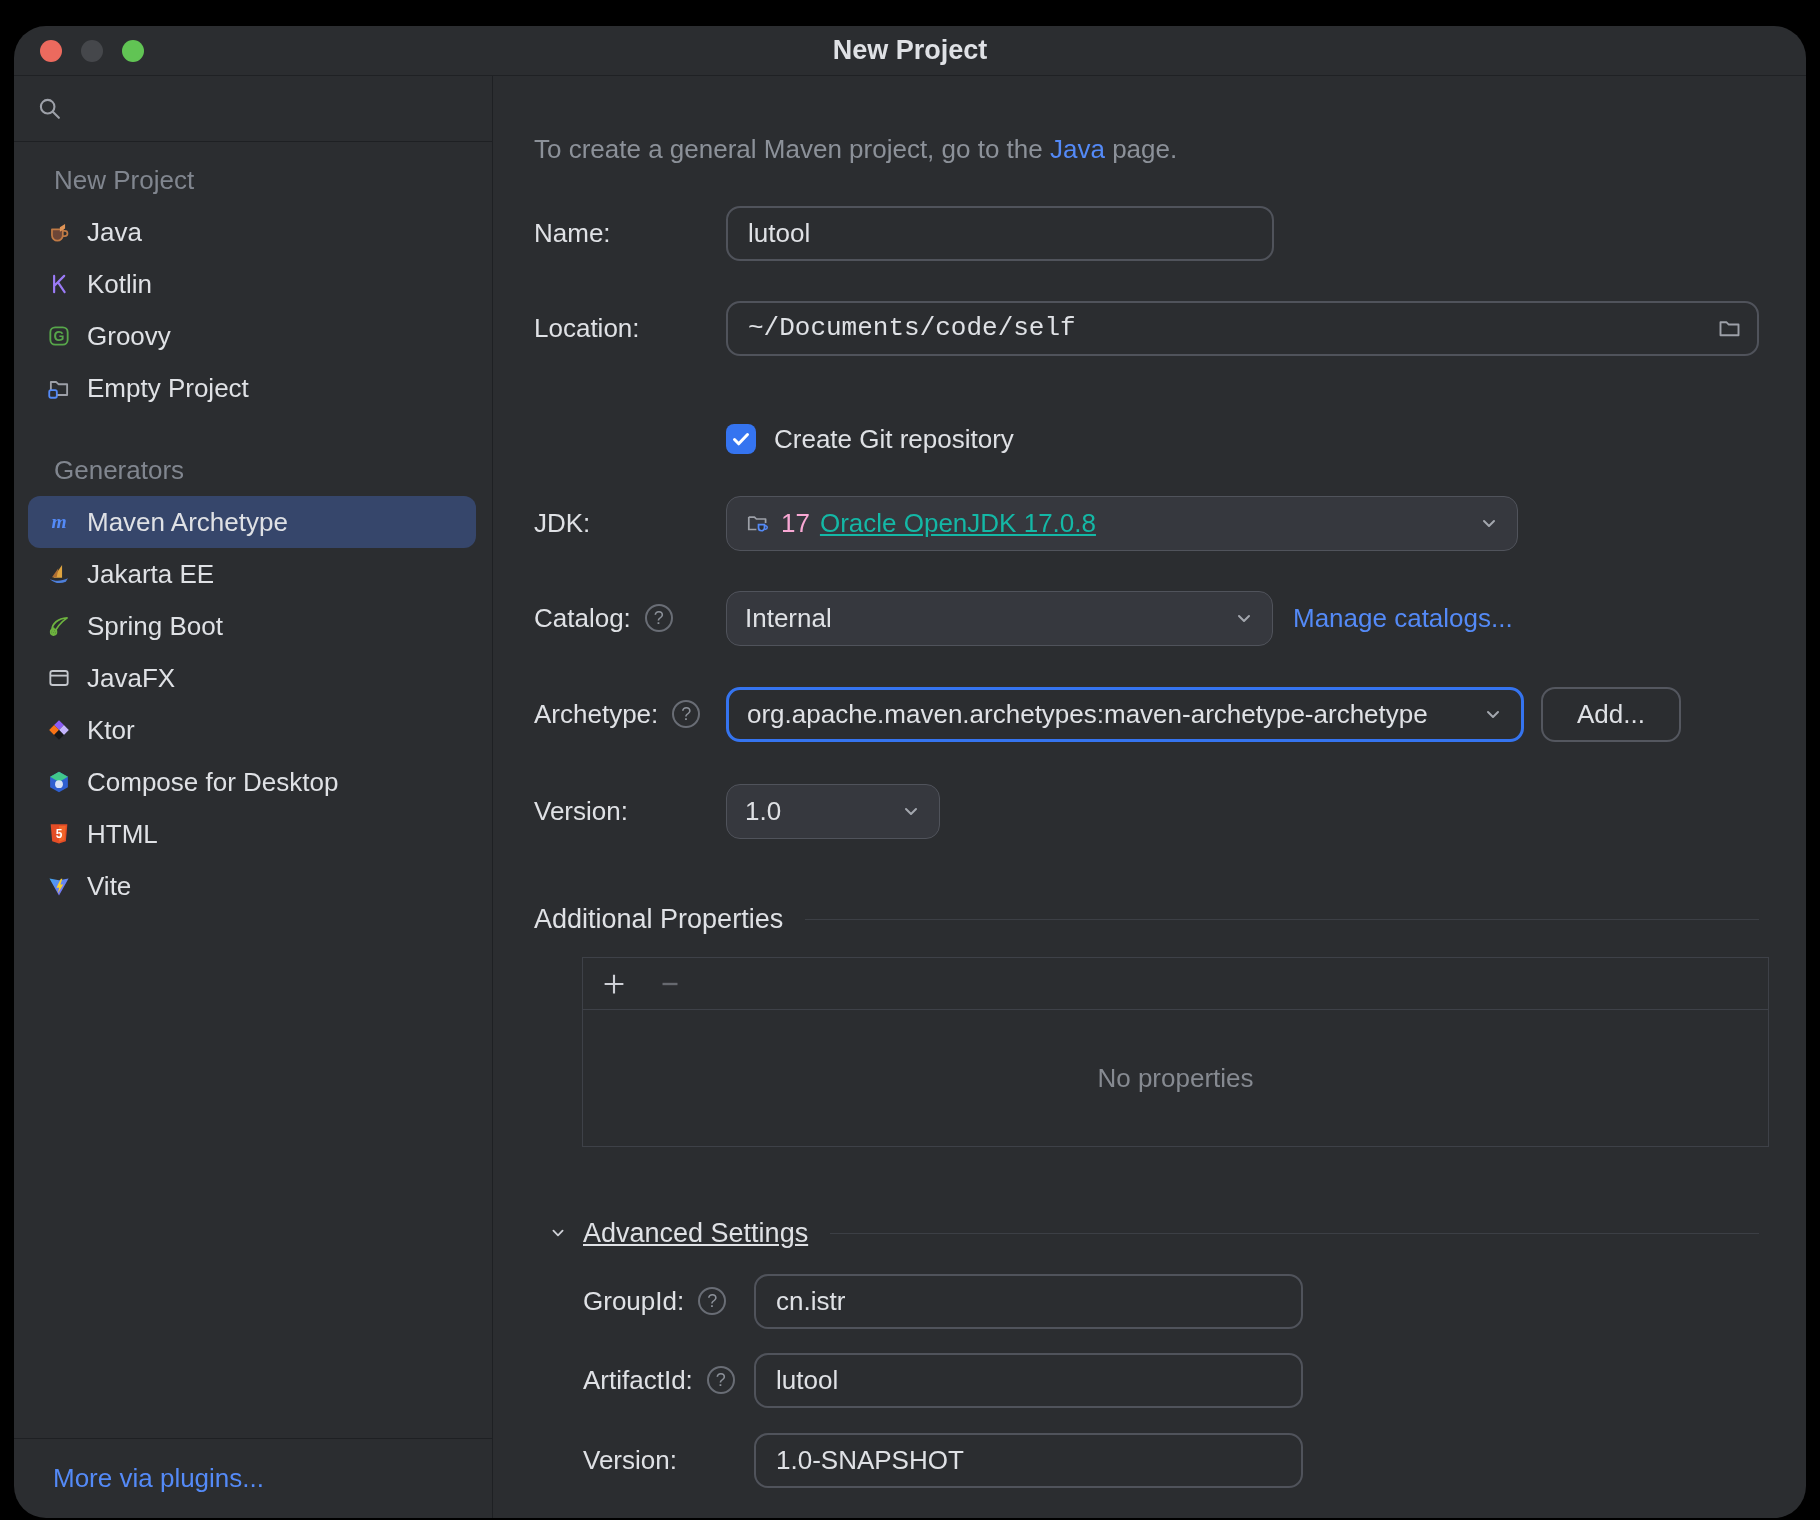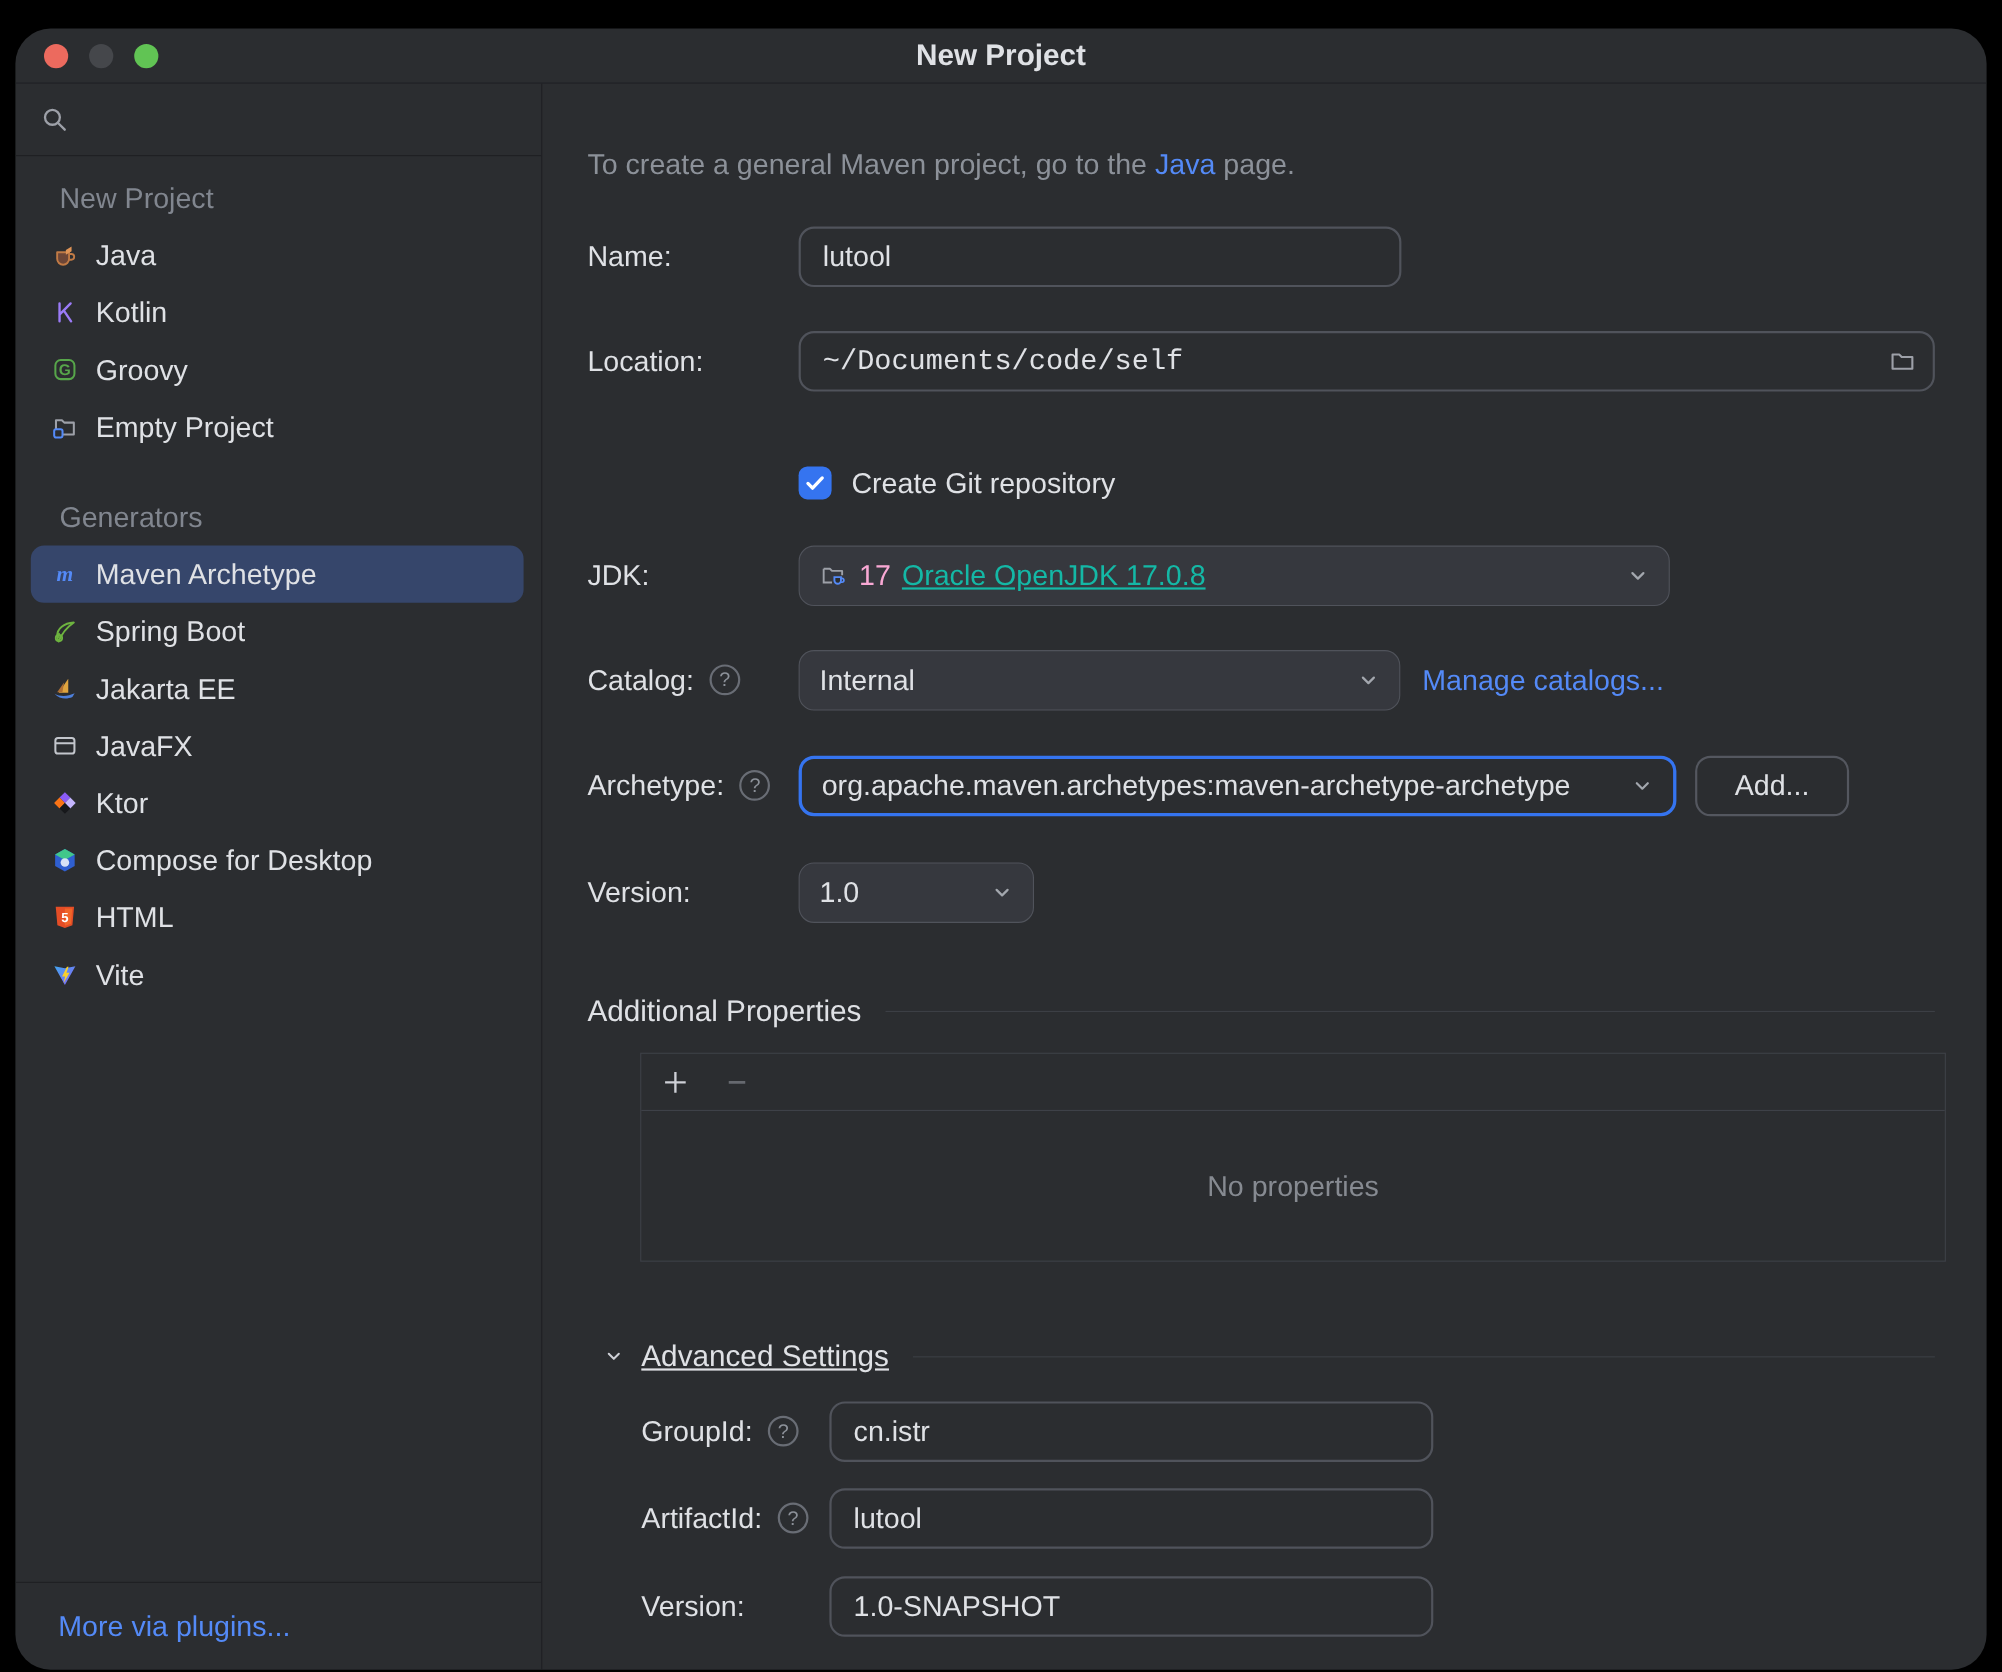--- a/index.html
+++ b/index.html
@@ -137,37 +137,37 @@
             <svg viewBox="0 0 24 24">
                 <text x="12" y="17.5" text-anchor="middle" font-size="18" font-style="italic" font-weight="bold" fill="#548af7" font-family="Liberation Serif,serif">m</text>
               </svg>
           </span>
           <span>Maven Archetype</span>
         </div>
 
         <div class="nav-item">
           <span class="icon">
             <svg viewBox="0 0 24 24">
+                <path d="M6.8 15.5L14.8 3.8V15.5z" fill="#dfa43f"></path>
+                <path d="M5.5 15L11.4 6.6 9.9 15z" fill="#b06f33"></path>
+                <path d="M3.3 16.3c4.6 2.7 11.2 2.4 16.9-.3l-1.9 3.1c-5.1 2.2-10.7 1.7-15-2.8z" fill="#4d7fdb"></path>
+              </svg>
+          </span>
+          <span>Jakarta EE</span>
+        </div>
+
+        <div class="nav-item">
+          <span class="icon">
+            <svg viewBox="0 0 24 24">
                 <path d="M19.5 4.5C11 5 5.5 9.8 5.5 15.8c0 1.7.45 3.3 1.3 4.6C9.3 13.8 13.6 8.6 19.5 4.5z" fill="none" stroke="#6db33f" stroke-width="1.6" stroke-linejoin="round"></path>
                 <circle cx="7" cy="17.6" r="2.7" fill="none" stroke="#6db33f" stroke-width="1.5"></circle>
                 <path d="M7 13.8v3.4" stroke="#6db33f" stroke-width="1.5" stroke-linecap="round"></path>
               </svg>
           </span>
           <span>Spring Boot</span>
-        </div>
-
-        <div class="nav-item">
-          <span class="icon">
-            <svg viewBox="0 0 24 24">
-                <path d="M6.8 15.5L14.8 3.8V15.5z" fill="#dfa43f"></path>
-                <path d="M5.5 15L11.4 6.6 9.9 15z" fill="#b06f33"></path>
-                <path d="M3.3 16.3c4.6 2.7 11.2 2.4 16.9-.3l-1.9 3.1c-5.1 2.2-10.7 1.7-15-2.8z" fill="#4d7fdb"></path>
-              </svg>
-          </span>
-          <span>Jakarta EE</span>
         </div>
 
         <div class="nav-item">
           <span class="icon">
             <svg viewBox="0 0 24 24">
                 <rect x="4" y="5.5" width="16" height="13" rx="2.2" fill="none" stroke="#c3c6cc" stroke-width="1.7"></rect>
                 <path d="M4 9.8h16" stroke="#c3c6cc" stroke-width="1.7"></path>
               </svg>
           </span>
           <span>JavaFX</span>

